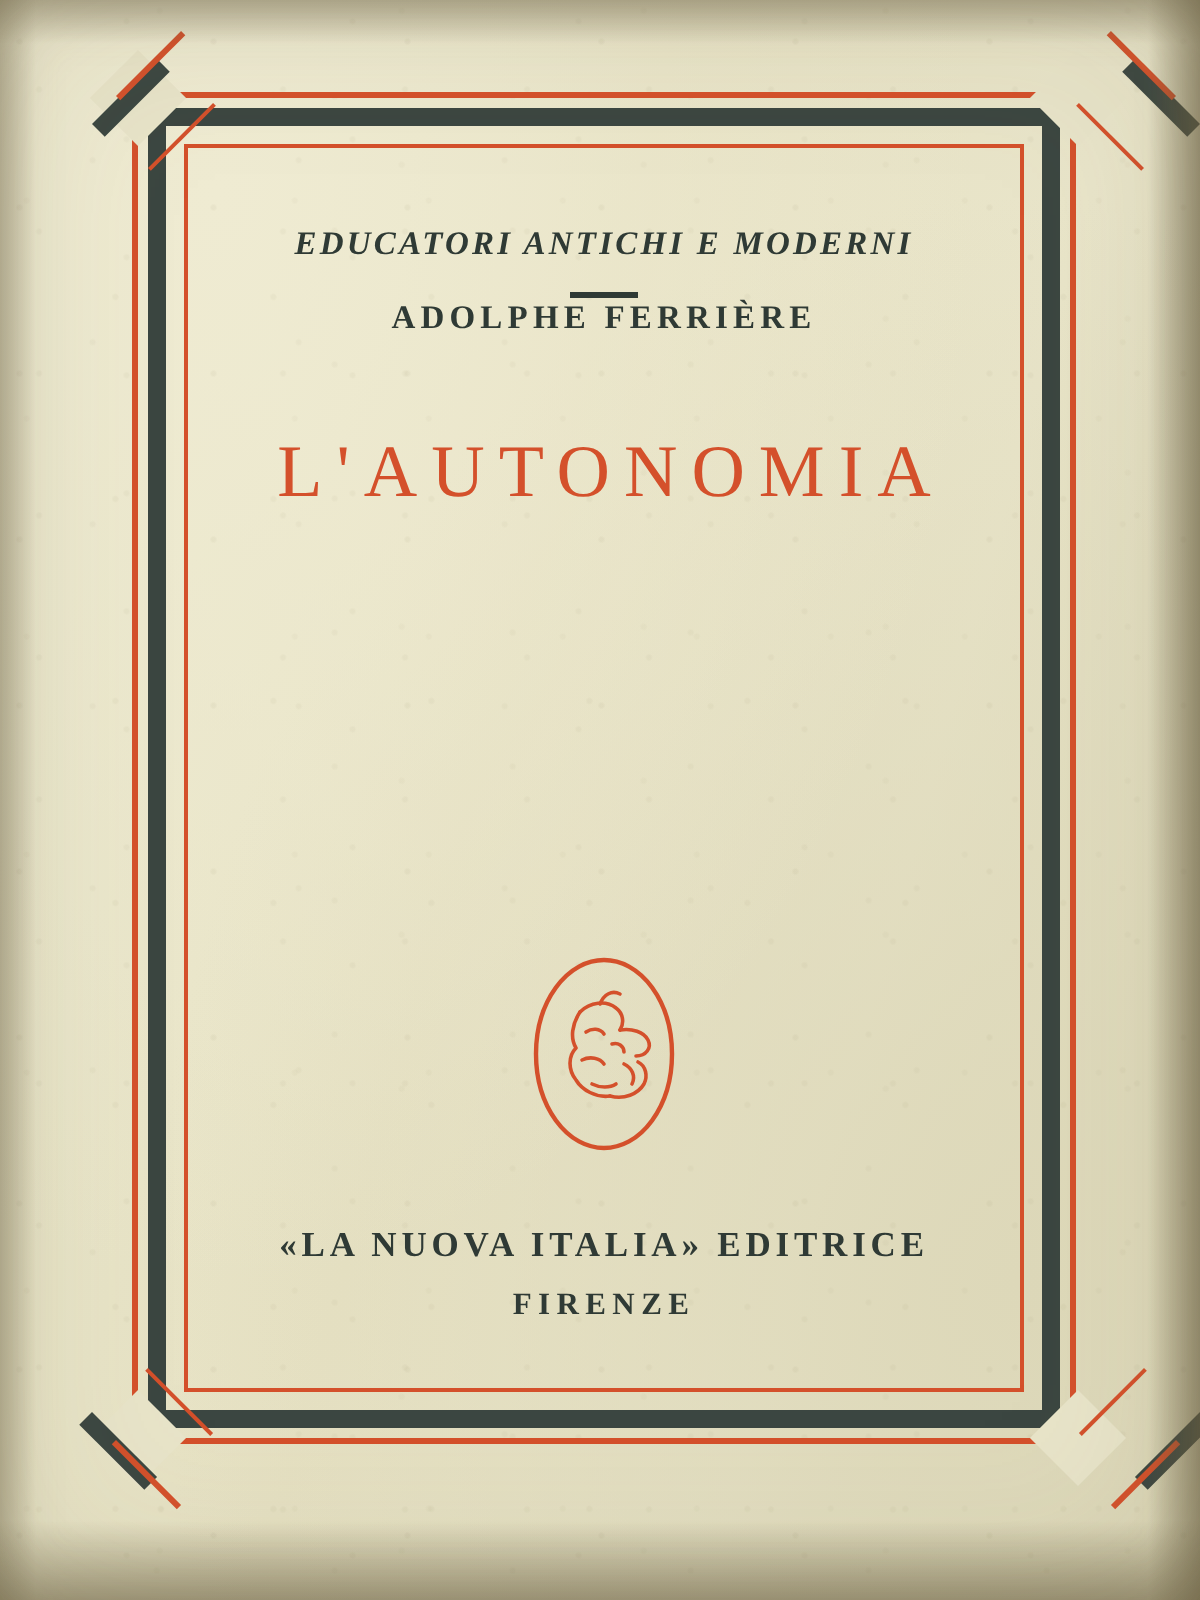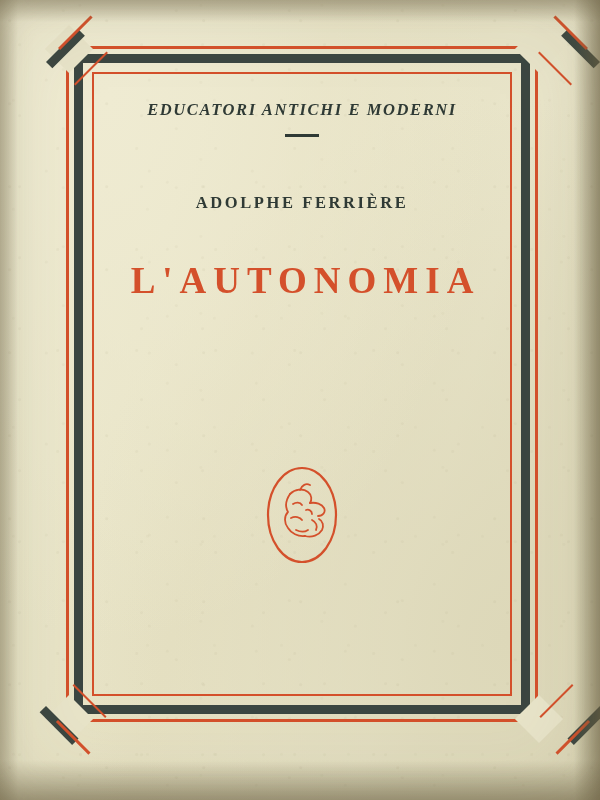--- a/index.html
+++ b/index.html
@@ -129,21 +129,21 @@
   .corner-rule.dark {
     border-top: 9px solid #3b4641;
   }
   .corner-rule.thin {
     border-top: 2px solid #d4502b;
   }
 
   
   #cover-content {
     position: absolute;
-    left: 92px; top: 68px;
+    left: 92px; top: 80px;
     width: 420px; height: 624px;
     box-sizing: border-box;
     text-align: center;
     color: #2e3833;
   }
 
   #series-label {
     margin-top: 32px;
     font-size: 16.5px;
     font-weight: bold;
@@ -154,36 +154,35 @@
   }
 
   #series-rule {
     width: 34px;
     height: 3px;
     background: #2f3a35;
     margin: 14px auto 0 auto;
   }
 
   #author-name {
-    margin-top: 56px;
     font-size: 16.5px;
     font-weight: bold;
     letter-spacing: 2.6px;
     color: #2f3a35;
     font-family: "Liberation Serif", serif;
   }
 
   #title-block {
     margin-top: 42px;
     color: #d4502b;
     font-family: "Liberation Serif", serif;
   }
   .title-line {
     font-size: 37px;
-    font-weight: bold;
+    font-weight: normal;
     letter-spacing: 7px;
     line-height: 1.42;
     text-indent: 7px;
   }
 
   
   #publisher-emblem {
     position: absolute;
     left: 50%;
     top: 392px;
@@ -269,20 +268,24 @@
           <path d="M33 44 C36 42 40 42 42 45"></path>
           <path d="M31 58 C35 56 40 57 42 60"></path>
           <path d="M46 50 C49 49 52 51 52 54"></path>
           <path d="M36 70 C40 72 45 72 48 70"></path>
           <path d="M52 60 C56 62 58 66 56 70"></path>
           <path d="M40 30 C42 25 46 23 50 25"></path>
         </g>
       </svg>
     </div>
 
+    <div id="imprint-block">
+      <div id="publisher-name">«LA NUOVA ITALIA» EDITRICE</div>
+      <div id="publisher-city">FIRENZE</div>
+    </div>
 
   </div>
 
   <div id="edge-top-dark"></div>
   <div id="edge-left-dark"></div>
   <div id="edge-right-dark"></div>
   <div id="edge-bottom-dark"></div>
   <div id="edge-shading"></div>
 
 </div>

